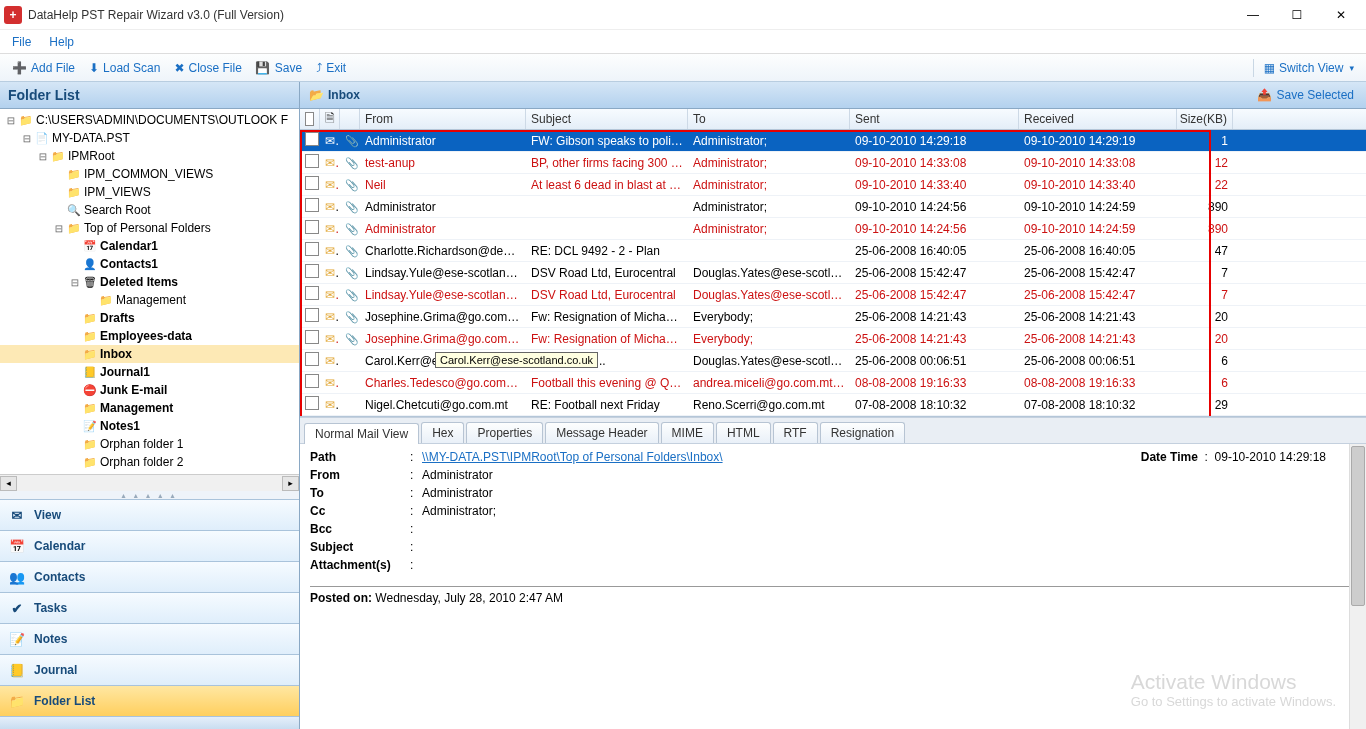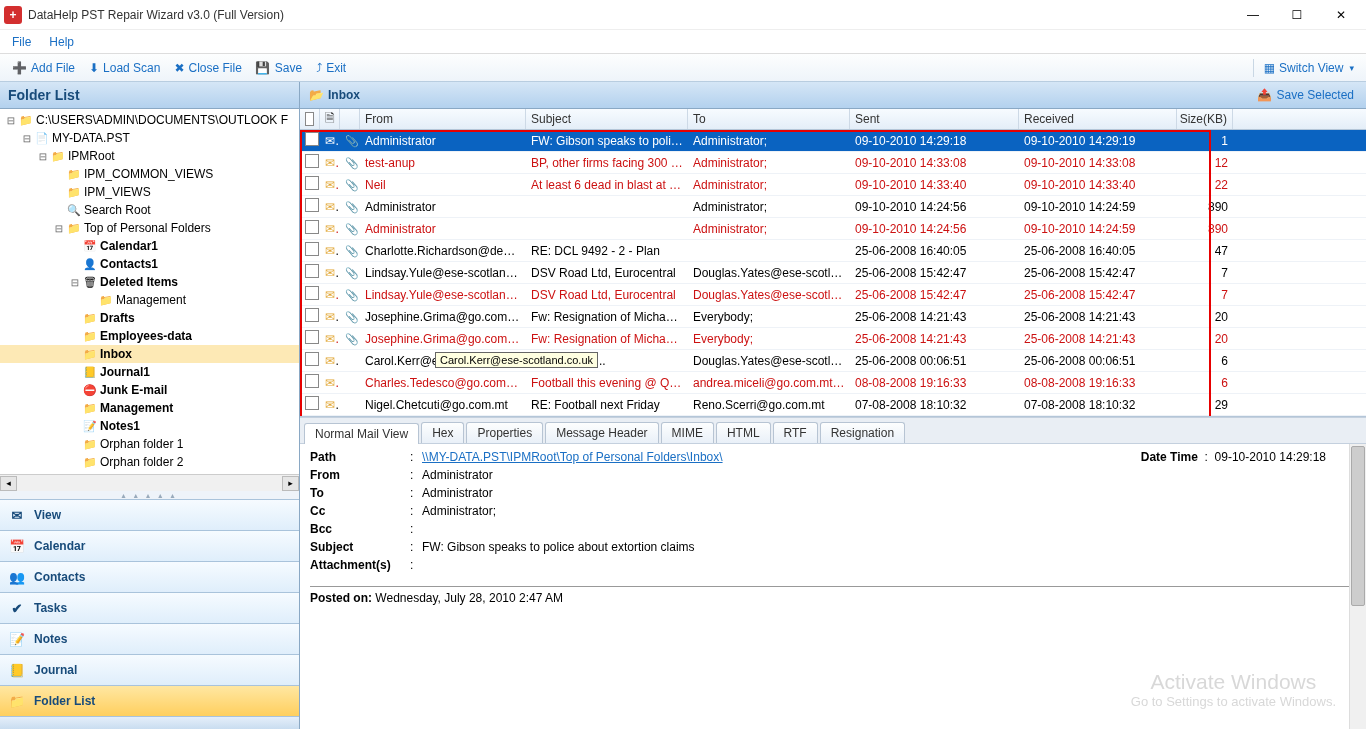--- a/index.html
+++ b/index.html
@@ -50,21 +50,21 @@
 .tabsbar { height:27px; background:#e9eef4; border-top:1px solid #c4d0de; border-bottom:1px solid #c4d0de; display:flex; align-items:flex-end; padding:0 4px;}
 .tab { padding:3px 10px; border:1px solid #b7c4d3; border-bottom:none; background:linear-gradient(#fdfefe,#e9f0f8); margin-right:2px; border-radius:3px 3px 0 0; cursor:default; color:#333;}
 .tab.active { background:#fff; position:relative; top:1px;}
 .detail { padding:6px 10px; background:#fff; flex-shrink:0;}
 .drow { display:flex; margin-bottom:4px;}
 .drow .lbl { width:100px; font-weight:bold;}
 .drow .colon { width:12px;}
 .drow .val { flex:1;}
 .drow .val a { color:#1a6fc4; text-decoration:underline;}
 .dt { position:absolute; right:30px; }
-.watermark { position:absolute; right:30px; bottom:20px; color:#d8d8d8; text-align:center; pointer-events:none;}
+.watermark { position:absolute; right:30px; bottom:20px; color:#d8d8d8; text-align:left; pointer-events:none;}
 .watermark .l1 { font-size:21px; font-weight:300;}
 .watermark .l2 { font-size:13px;}
 .vscroll { position:absolute; right:0; top:0; bottom:0; width:17px; background:#f0f0f0; border-left:1px solid #ddd;}
 .vscroll .thumb { position:absolute; left:1px; right:1px; background:#cdcdcd; border:1px solid #aaa; border-radius:2px;}
 .feedsep { border-top:1px solid #999; margin:14px 0 4px;}
 .content-lower { flex:1; position:relative; overflow:hidden;}
 </style>
 </head>
 <body>
 
@@ -470,21 +470,20 @@
             <div class="val">Administrator;</div>
           </div>
         <div class="drow">
             <div class="lbl">Bcc</div>
             <div class="colon">:</div>
             <div class="val"></div>
           </div>
         <div class="drow">
             <div class="lbl">Subject</div>
             <div class="colon">:</div>
-            <div class="val">FW: Gibson speaks to police about extortion claims</div>
           </div>
         <div class="drow">
             <div class="lbl">Attachment(s)</div>
             <div class="colon">:</div>
           </div>
         <div class="feedsep"></div>
         <div><b>Posted on:</b> <span>Wednesday, July 28, 2010 2:47 AM</span></div>
       </div>
       <div class="vscroll">
         <div class="thumb" style="top:2px;height:160px"></div>

